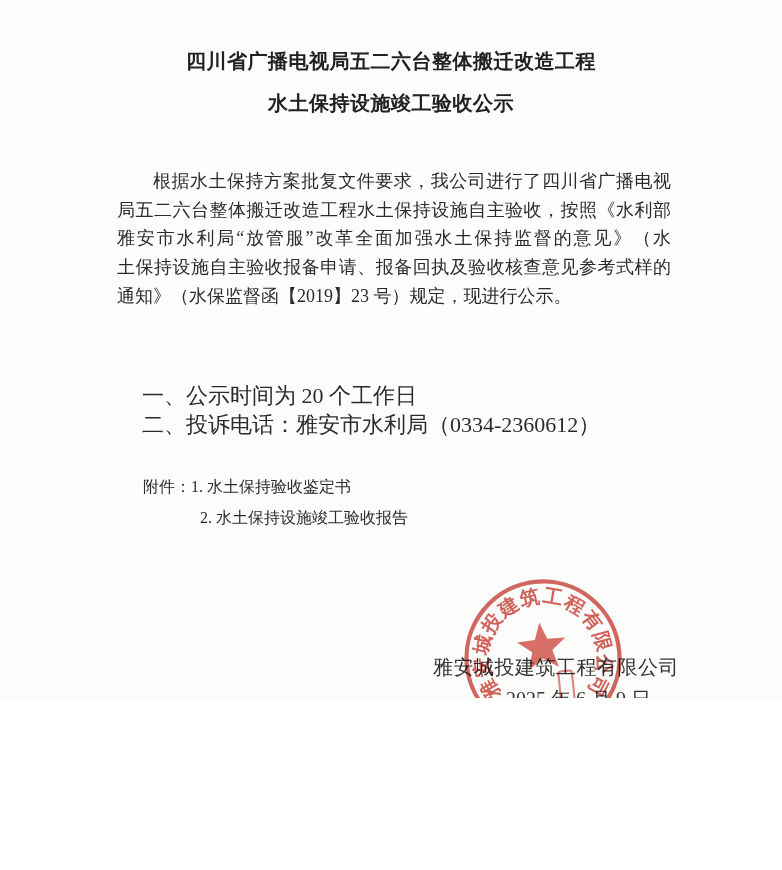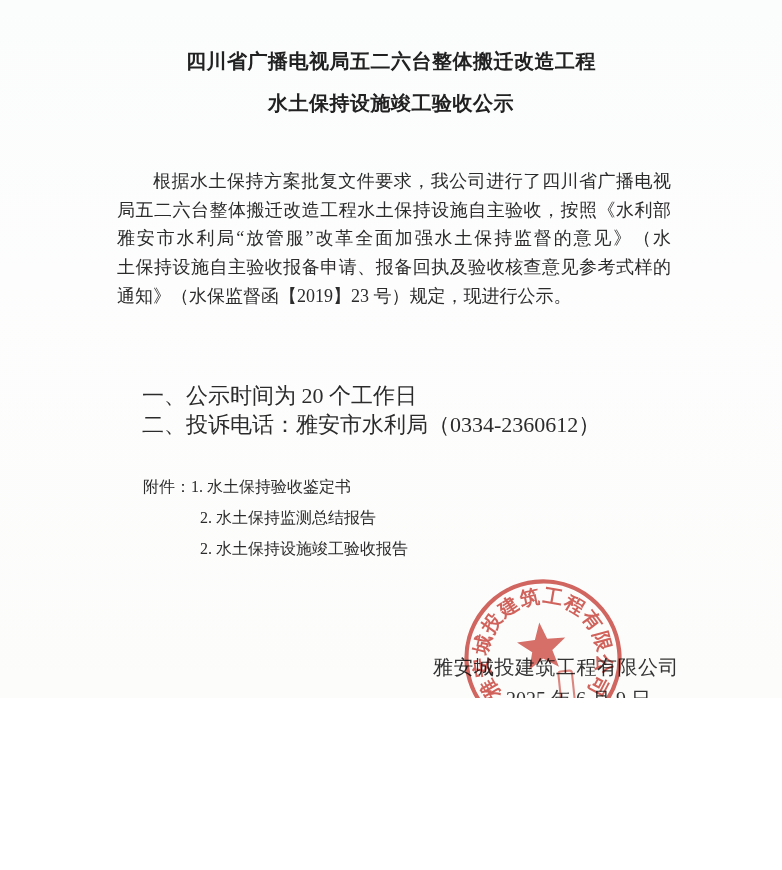--- a/index.html
+++ b/index.html
@@ -77,21 +77,20 @@
     <div class="pline last">通知》（水保监督函【2019】23 号）规定，现进行公示。</div>
   </div>
 
   <div class="list">
     <div class="iline ind1">一、公示时间为 20 个工作日</div>
     <div class="iline ind1">二、投诉电话：雅安市水利局（0334-2360612）</div>
   </div>
 
   <div class="attach">
     <div class="aline a1"><span>附件：</span><span>1. 水土保持验收鉴定书</span></div>
-    <div class="aline a23"><span>2. 水土保持监测总结报告</span></div>
     <div class="aline a23"><span>2. 水土保持设施竣工验收报告</span></div>
   </div>
 
   <div class="signature">雅安城投建筑工程有限公司</div>
   <div class="dateline">2025 年 6 月 9 日</div>
 
   <div class="seal">
     <svg viewBox="0 0 200 200" xmlns="http://www.w3.org/2000/svg">
       <defs>
         <path id="sealTopArc" d="M 46.8,137.3 A 65,65 0 1 1 146,146" fill="none"></path>

